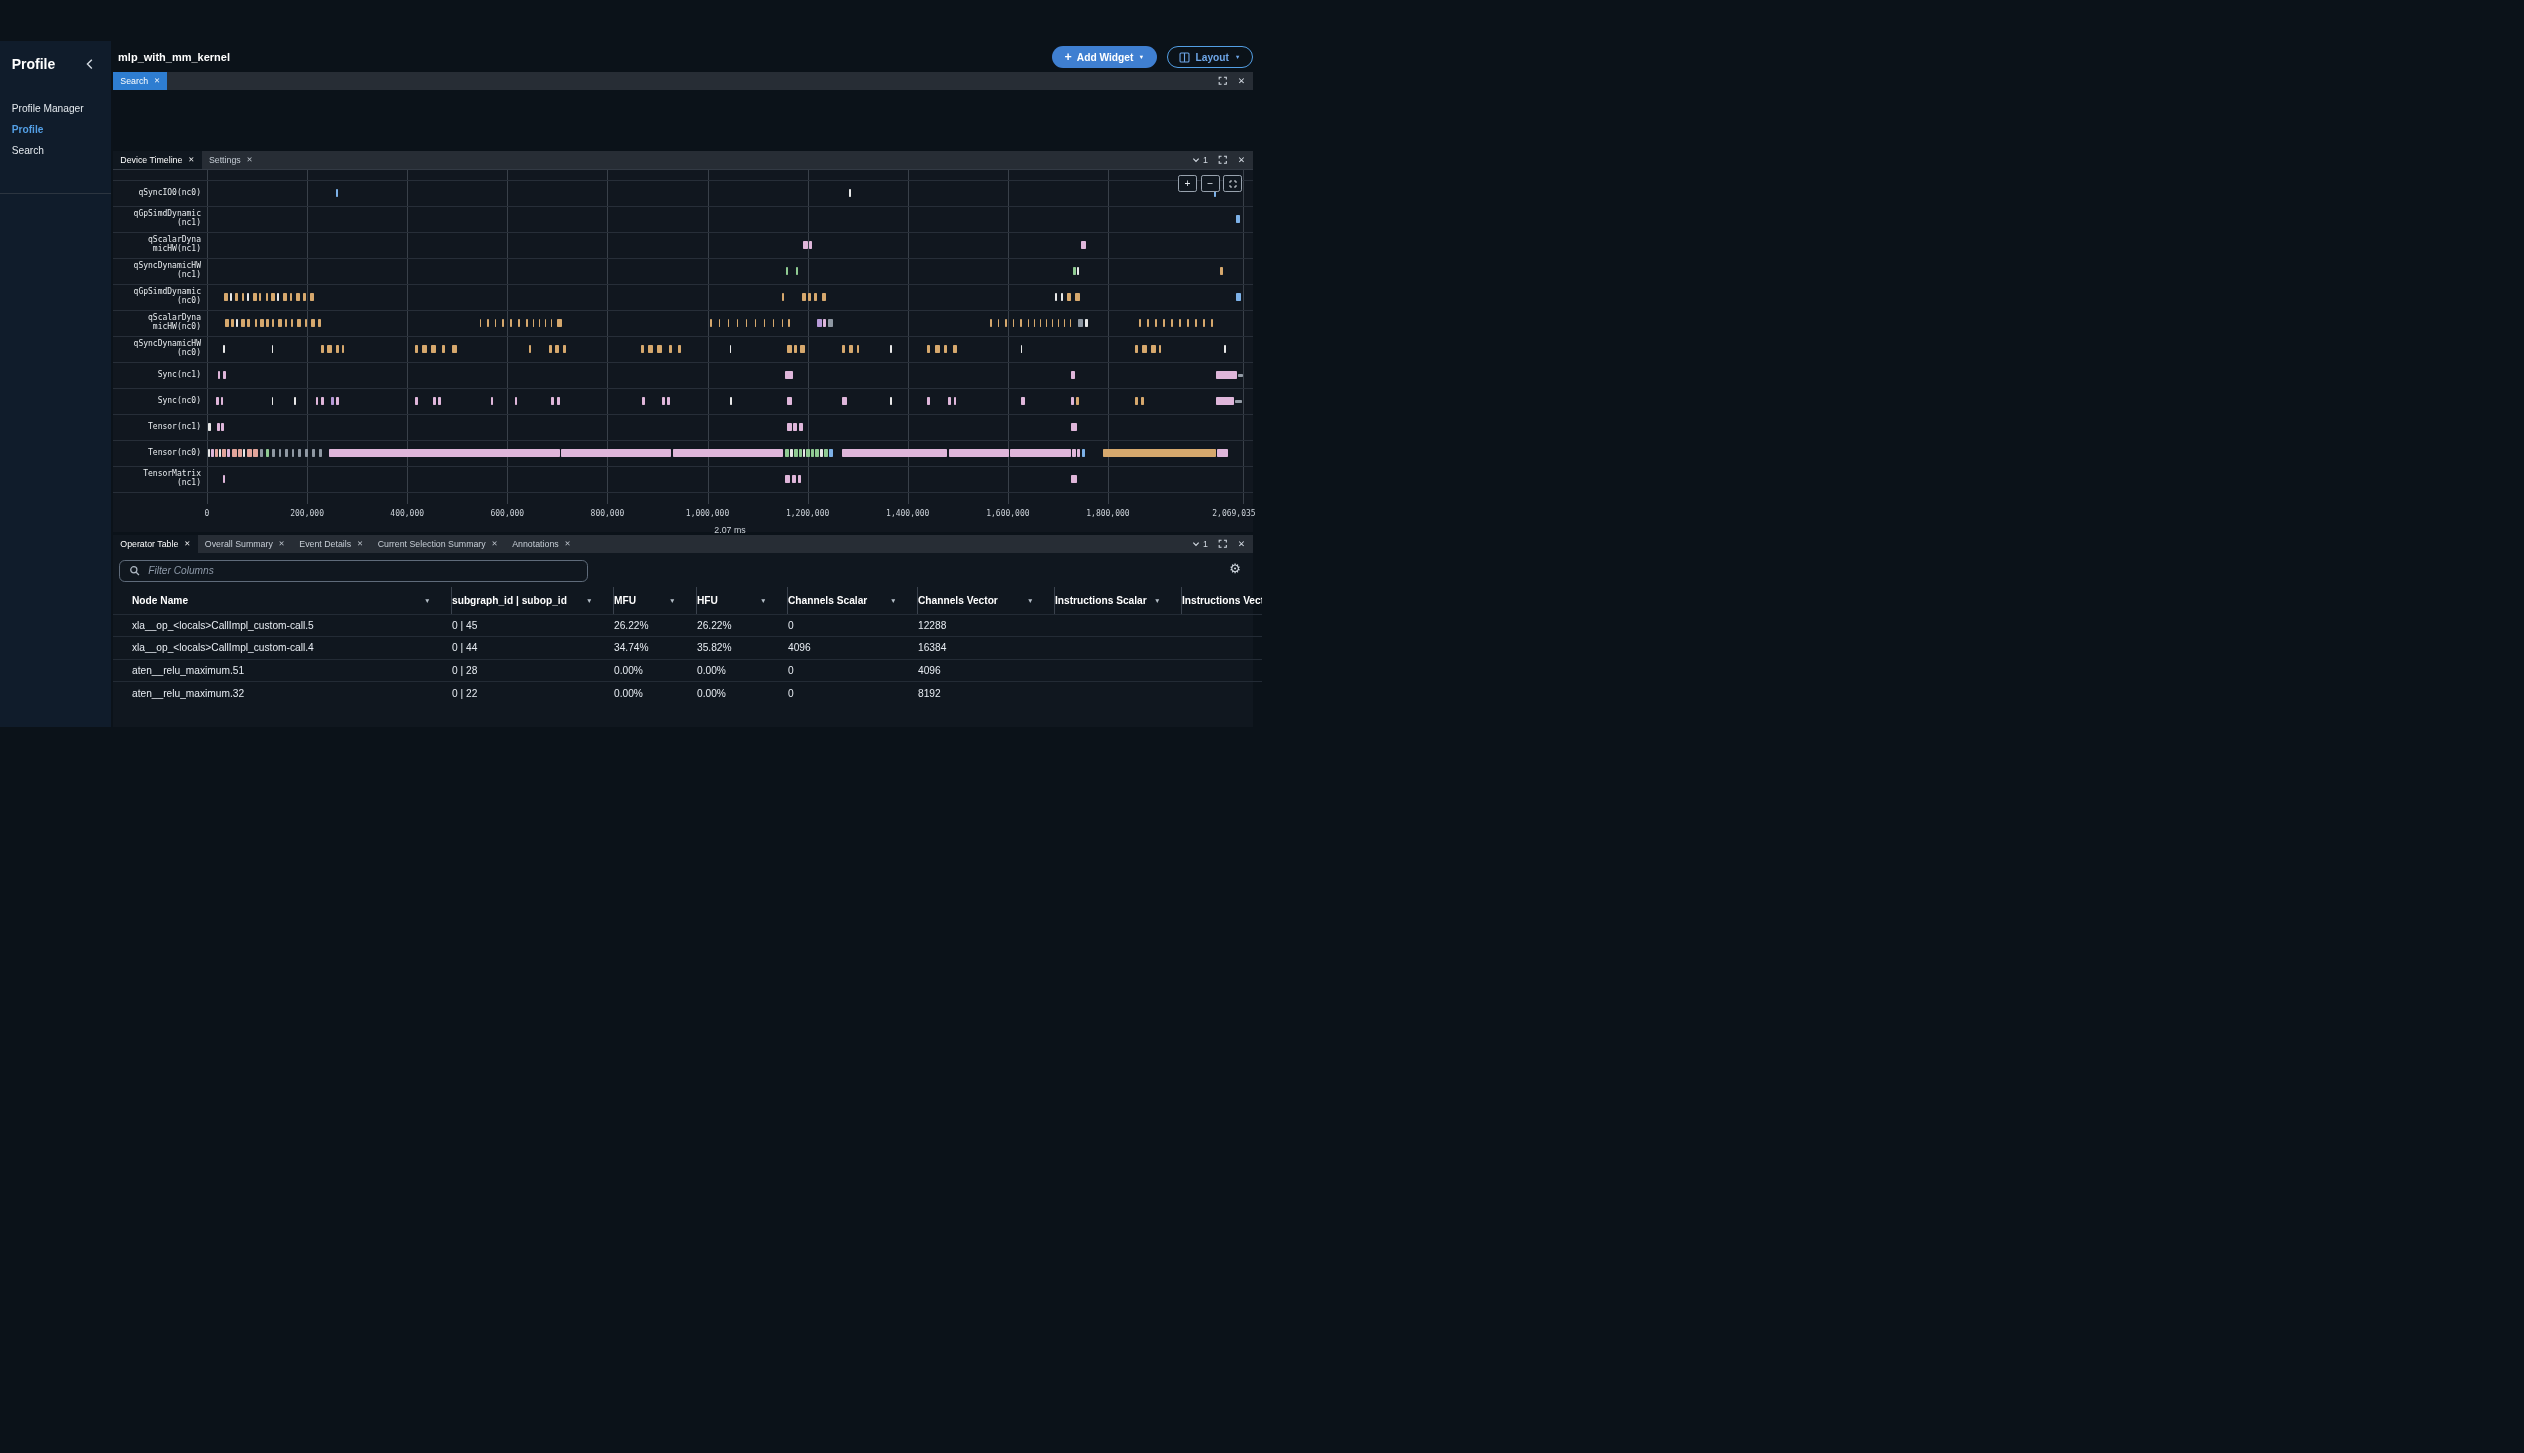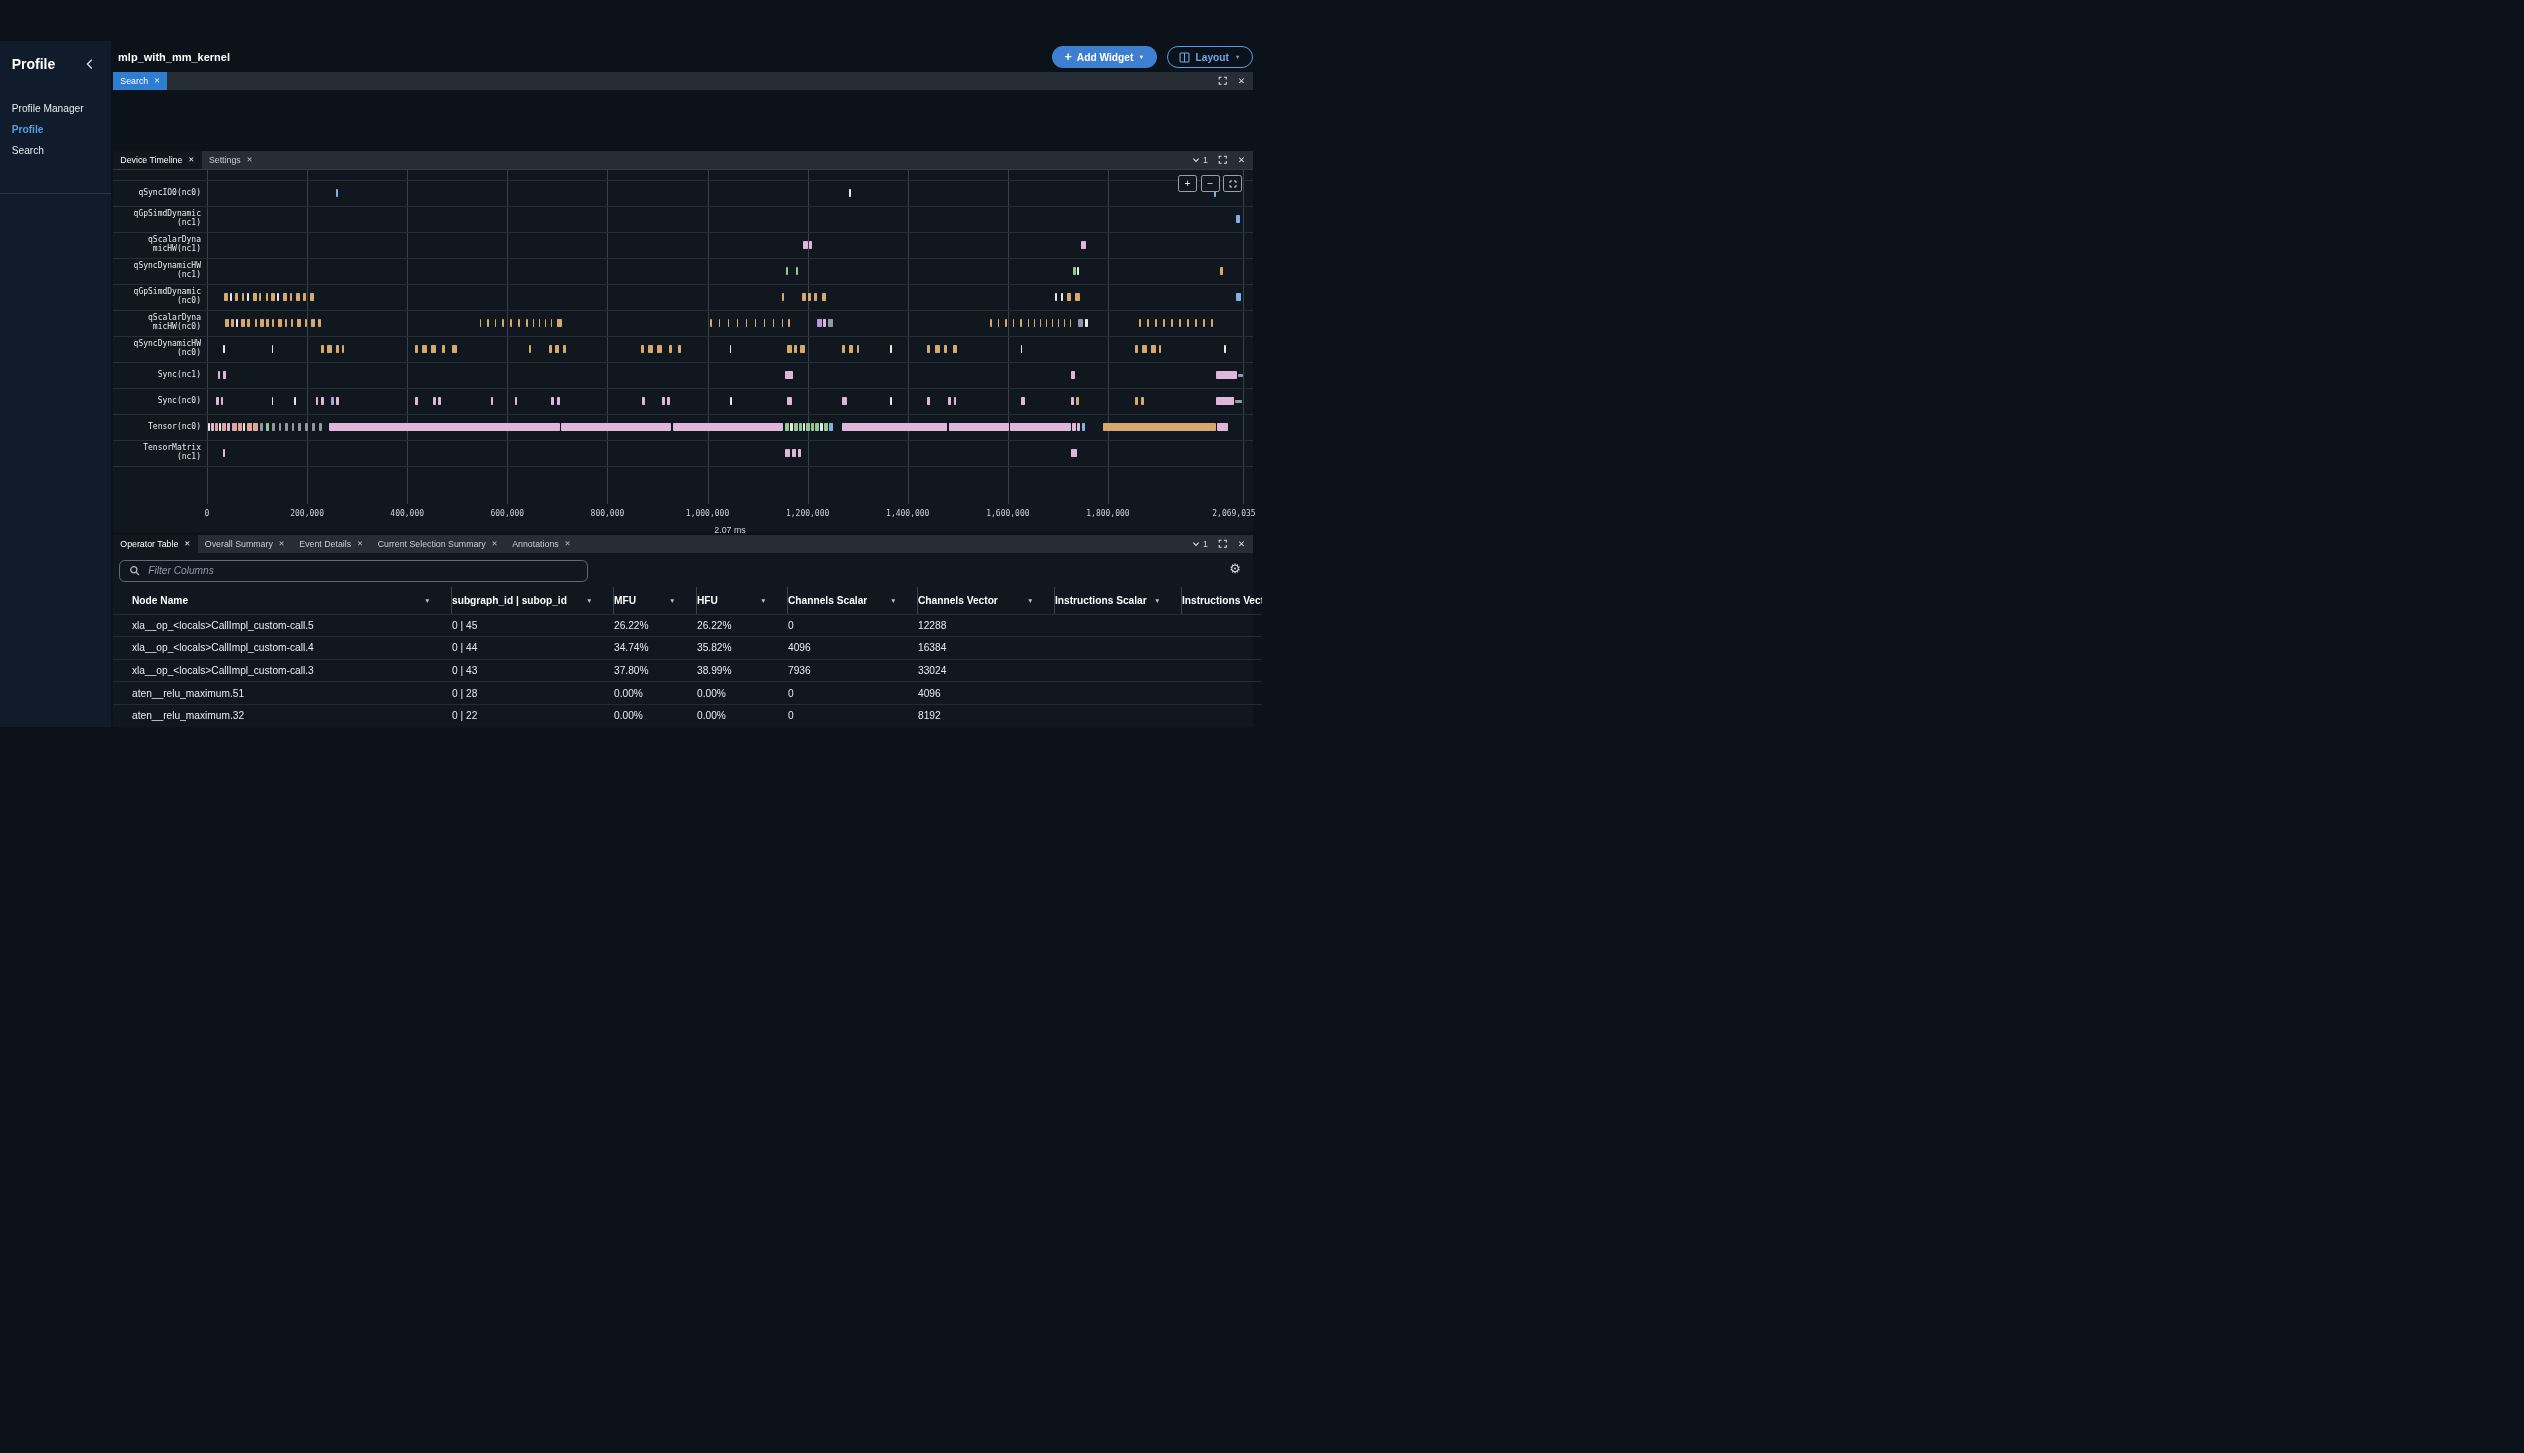--- a/index.html
+++ b/index.html
@@ -454,20 +454,34 @@
               <div class="seg" style="left: 82.6424%; width: 0.287119%; background: rgb(223, 182, 218);"></div>
               <div class="seg" style="left: 83.121%; width: 0.287119%; background: rgb(214, 168, 109);"></div>
               <div class="seg" style="left: 88.7198%; width: 0.287119%; background: rgb(214, 168, 109);"></div>
               <div class="seg" style="left: 89.294%; width: 0.287119%; background: rgb(214, 168, 109);"></div>
               <div class="seg" style="left: 96.4242%; width: 1.72271%; background: rgb(223, 182, 218);"></div>
               <div class="seg line" style="left: 98.2904%; width: 0.669944%; background: rgb(148, 156, 166);"></div>
             </div>
           </div>
           <div class="tl-row">
             <div class="tl-label">
+              <div>Tensor(nc1)</div>
+            </div>
+            <div class="tl-track">
+              <div class="seg" style="left: 0.0478531%; width: 0.287119%; background: rgb(232, 232, 232);"></div>
+              <div class="seg" style="left: 0.957064%; width: 0.239266%; background: rgb(223, 182, 218);"></div>
+              <div class="seg" style="left: 1.33989%; width: 0.287119%; background: rgb(223, 182, 218);"></div>
+              <div class="seg" style="left: 55.4618%; width: 0.430679%; background: rgb(223, 182, 218);"></div>
+              <div class="seg" style="left: 56.0361%; width: 0.382825%; background: rgb(223, 182, 218);"></div>
+              <div class="seg" style="left: 56.6103%; width: 0.334972%; background: rgb(223, 182, 218);"></div>
+              <div class="seg" style="left: 82.6424%; width: 0.526385%; background: rgb(223, 182, 218);"></div>
+            </div>
+          </div>
+          <div class="tl-row">
+            <div class="tl-label">
               <div>Tensor(nc0)</div>
             </div>
             <div class="tl-track">
               <div class="seg" style="left: 0.0478531%; width: 0.191413%; background: rgb(232, 232, 232);"></div>
               <div class="seg" style="left: 0.382825%; width: 0.239266%; background: rgb(223, 182, 218);"></div>
               <div class="seg" style="left: 0.765651%; width: 0.239266%; background: rgb(226, 164, 155);"></div>
               <div class="seg" style="left: 1.14848%; width: 0.191413%; background: rgb(232, 232, 232);"></div>
               <div class="seg" style="left: 1.4356%; width: 0.334972%; background: rgb(226, 164, 155);"></div>
               <div class="seg" style="left: 1.91413%; width: 0.287119%; background: rgb(223, 182, 218);"></div>
               <div class="seg" style="left: 2.39266%; width: 0.430679%; background: rgb(226, 164, 155);"></div>
@@ -636,30 +650,20 @@
             <div class="cell">xla__op_&lt;locals&gt;CallImpl_custom-call.4</div>
             <div class="cell">0 | 44</div>
             <div class="cell">34.74%</div>
             <div class="cell">35.82%</div>
             <div class="cell">4096</div>
             <div class="cell">16384</div>
             <div class="cell"></div>
             <div class="cell"></div>
           </div>
           <div class="t-row">
-            <div class="cell">xla__op_&lt;locals&gt;CallImpl_custom-call.3</div>
-            <div class="cell">0 | 43</div>
-            <div class="cell">37.80%</div>
-            <div class="cell">38.99%</div>
-            <div class="cell">7936</div>
-            <div class="cell">33024</div>
-            <div class="cell"></div>
-            <div class="cell"></div>
-          </div>
-          <div class="t-row">
             <div class="cell">aten__relu_maximum.51</div>
             <div class="cell">0 | 28</div>
             <div class="cell">0.00%</div>
             <div class="cell">0.00%</div>
             <div class="cell">0</div>
             <div class="cell">4096</div>
             <div class="cell"></div>
             <div class="cell"></div>
           </div>
           <div class="t-row">

